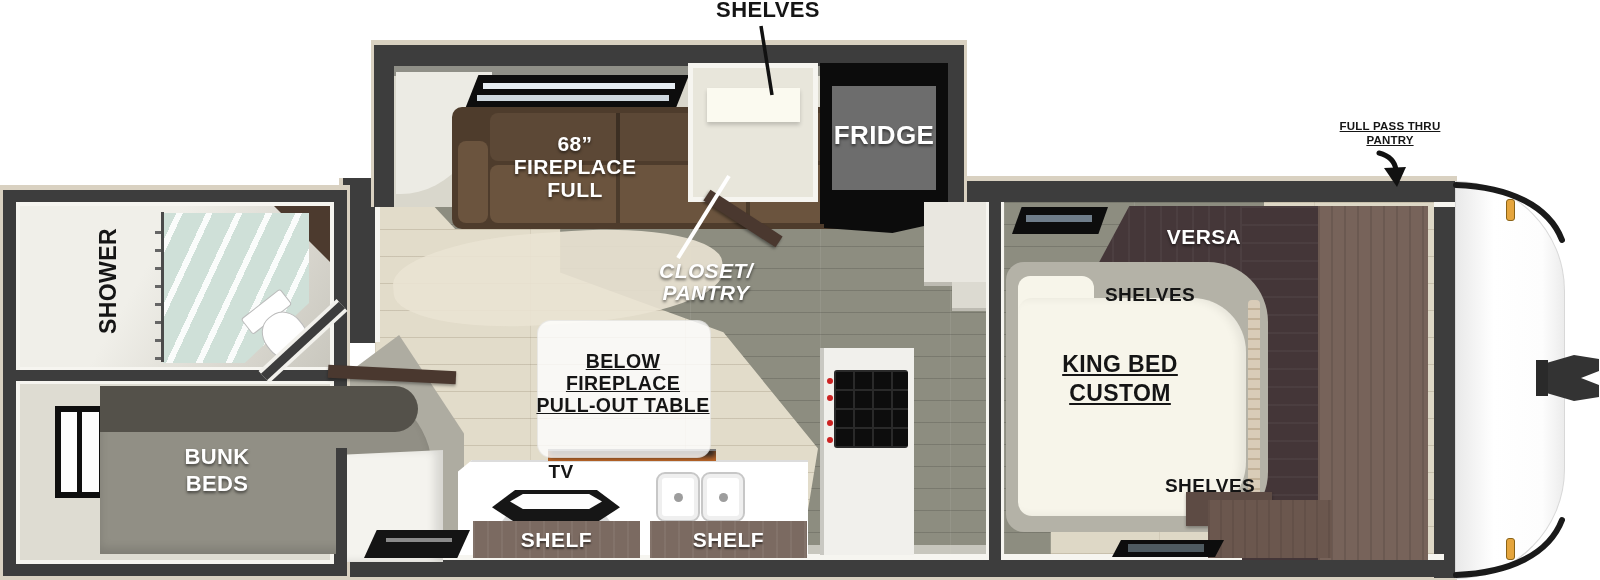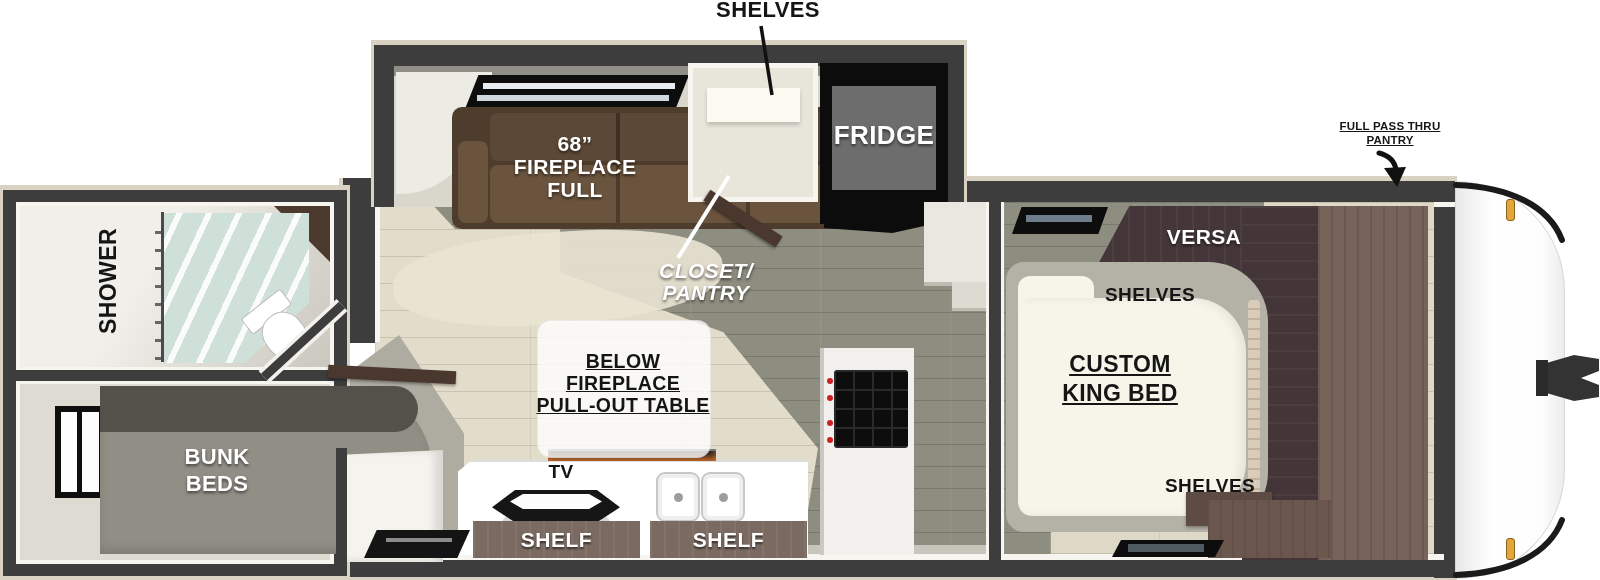--- a/index.html
+++ b/index.html
@@ -170,22 +170,22 @@
 
   <div class="abs" style="left:1006px;top:262px;width:262px;height:270px;background:#b4b2a7;border-radius:18px 60px 60px 18px;"></div>
   <div class="abs" style="left:1018px;top:276px;width:76px;height:50px;background:#f7f5ea;border-radius:12px 12px 0 0;"></div>
   <div class="abs" style="left:1018px;top:298px;width:228px;height:218px;background:#f7f5ea;border-radius:14px 54px 54px 14px;
               box-shadow:inset -6px 0 10px rgba(0,0,0,.07);"></div>
   <div class="abs" style="left:1248px;top:300px;width:12px;height:205px;
               background:repeating-linear-gradient(180deg,#d9ccb8 0 8px,#c3b299 8px 10px);border-radius:4px;"></div>
 
   <div class="lbl black" style="left:1150px;top:285px;font-size:19px;">SHELVES</div>
   <div class="stack black" style="left:1120px;top:350px;font-size:23px;line-height:29px;">
-    <span>CUSTOM</span>
-      <span>KING BED</span>
+    <span>KING BED</span>
+      <span>CUSTOM</span>
   </div>
   <div class="lbl black" style="left:1210px;top:476px;font-size:19px;">SHELVES</div>
 
   <div class="abs" style="left:1186px;top:492px;width:86px;height:34px;background:#5d4b44;box-shadow:0 2px 3px rgba(0,0,0,.3);"></div>
   <div class="abs" style="left:1208px;top:500px;width:124px;height:58px;background:#6b574e;
               background-image:repeating-linear-gradient(90deg, rgba(0,0,0,.08) 0 2px, transparent 2px 12px);"></div>
   <div class="abs" style="left:1112px;top:540px;width:112px;height:17px;background:#0d0d0d;clip-path:polygon(8% 0,100% 0,92% 100%,0 100%);">
     <div class="abs" style="left:16px;top:4px;width:76px;height:8px;background:#4e5a60;"></div>
   </div>
 

